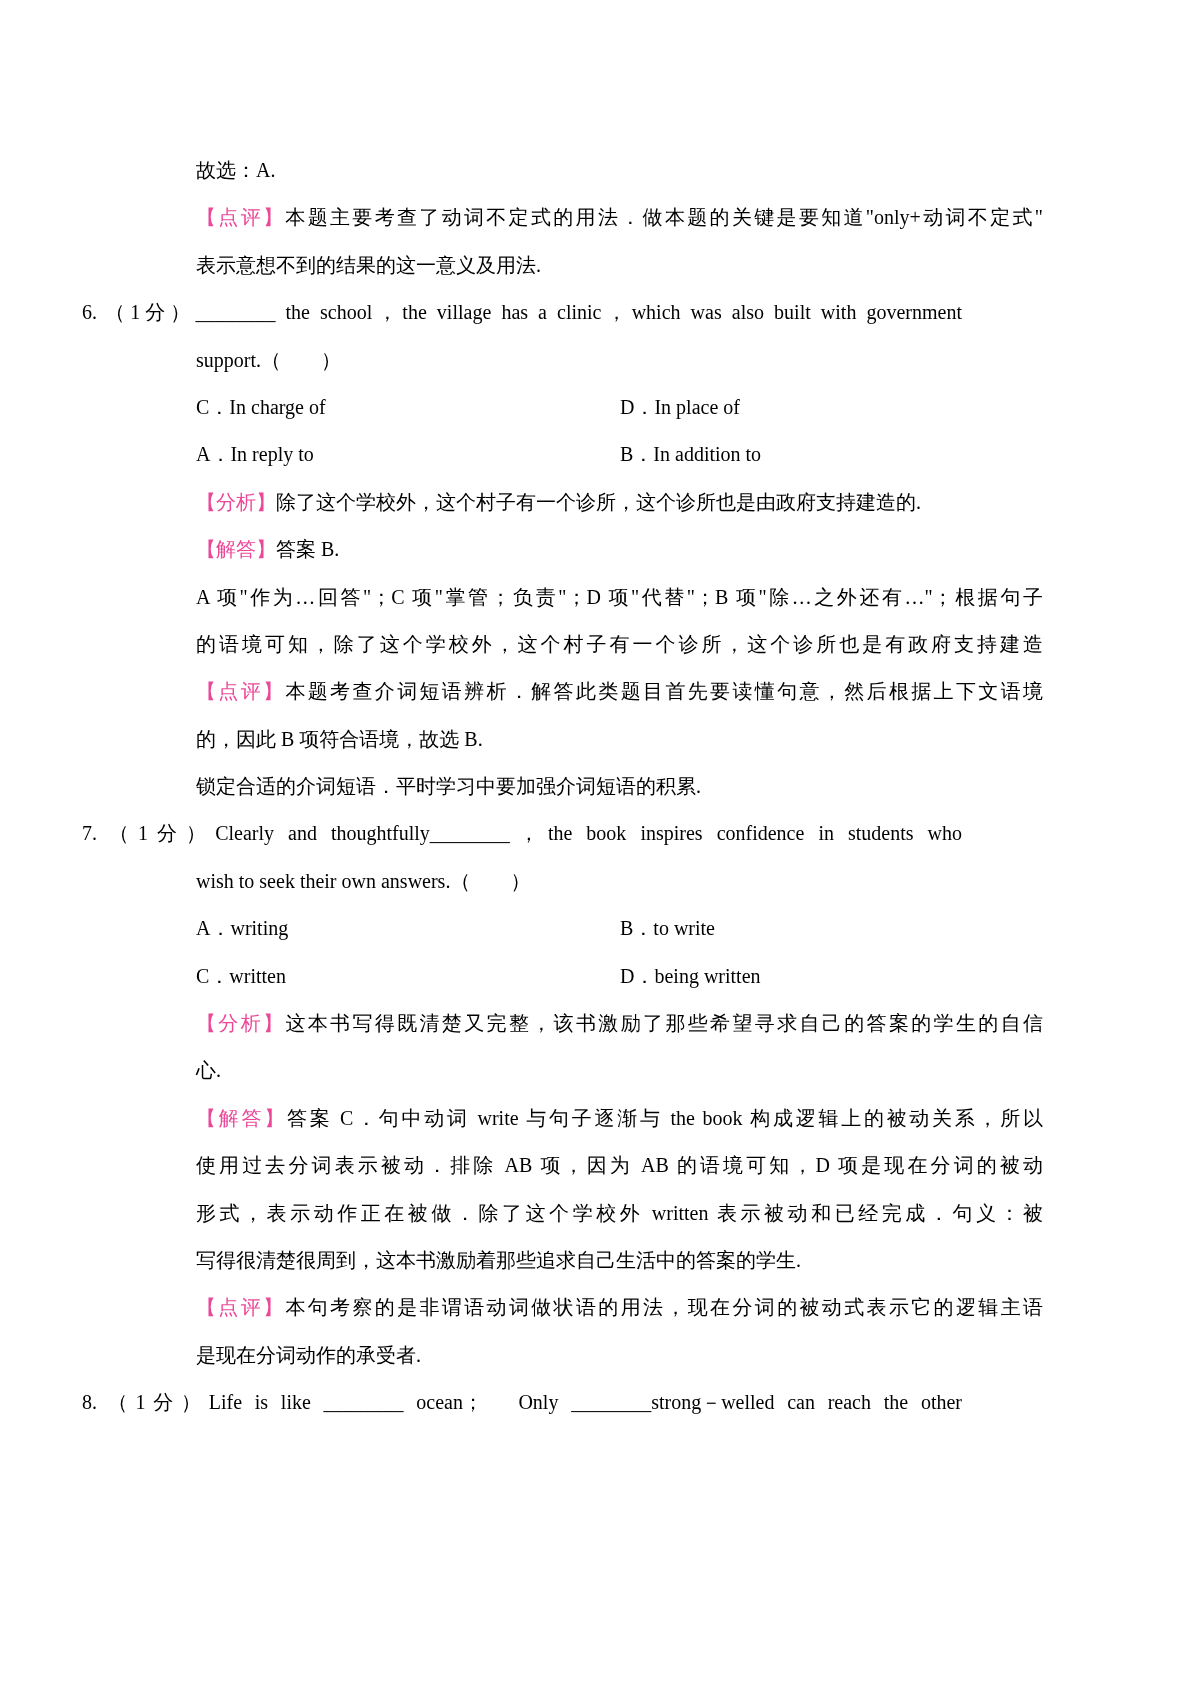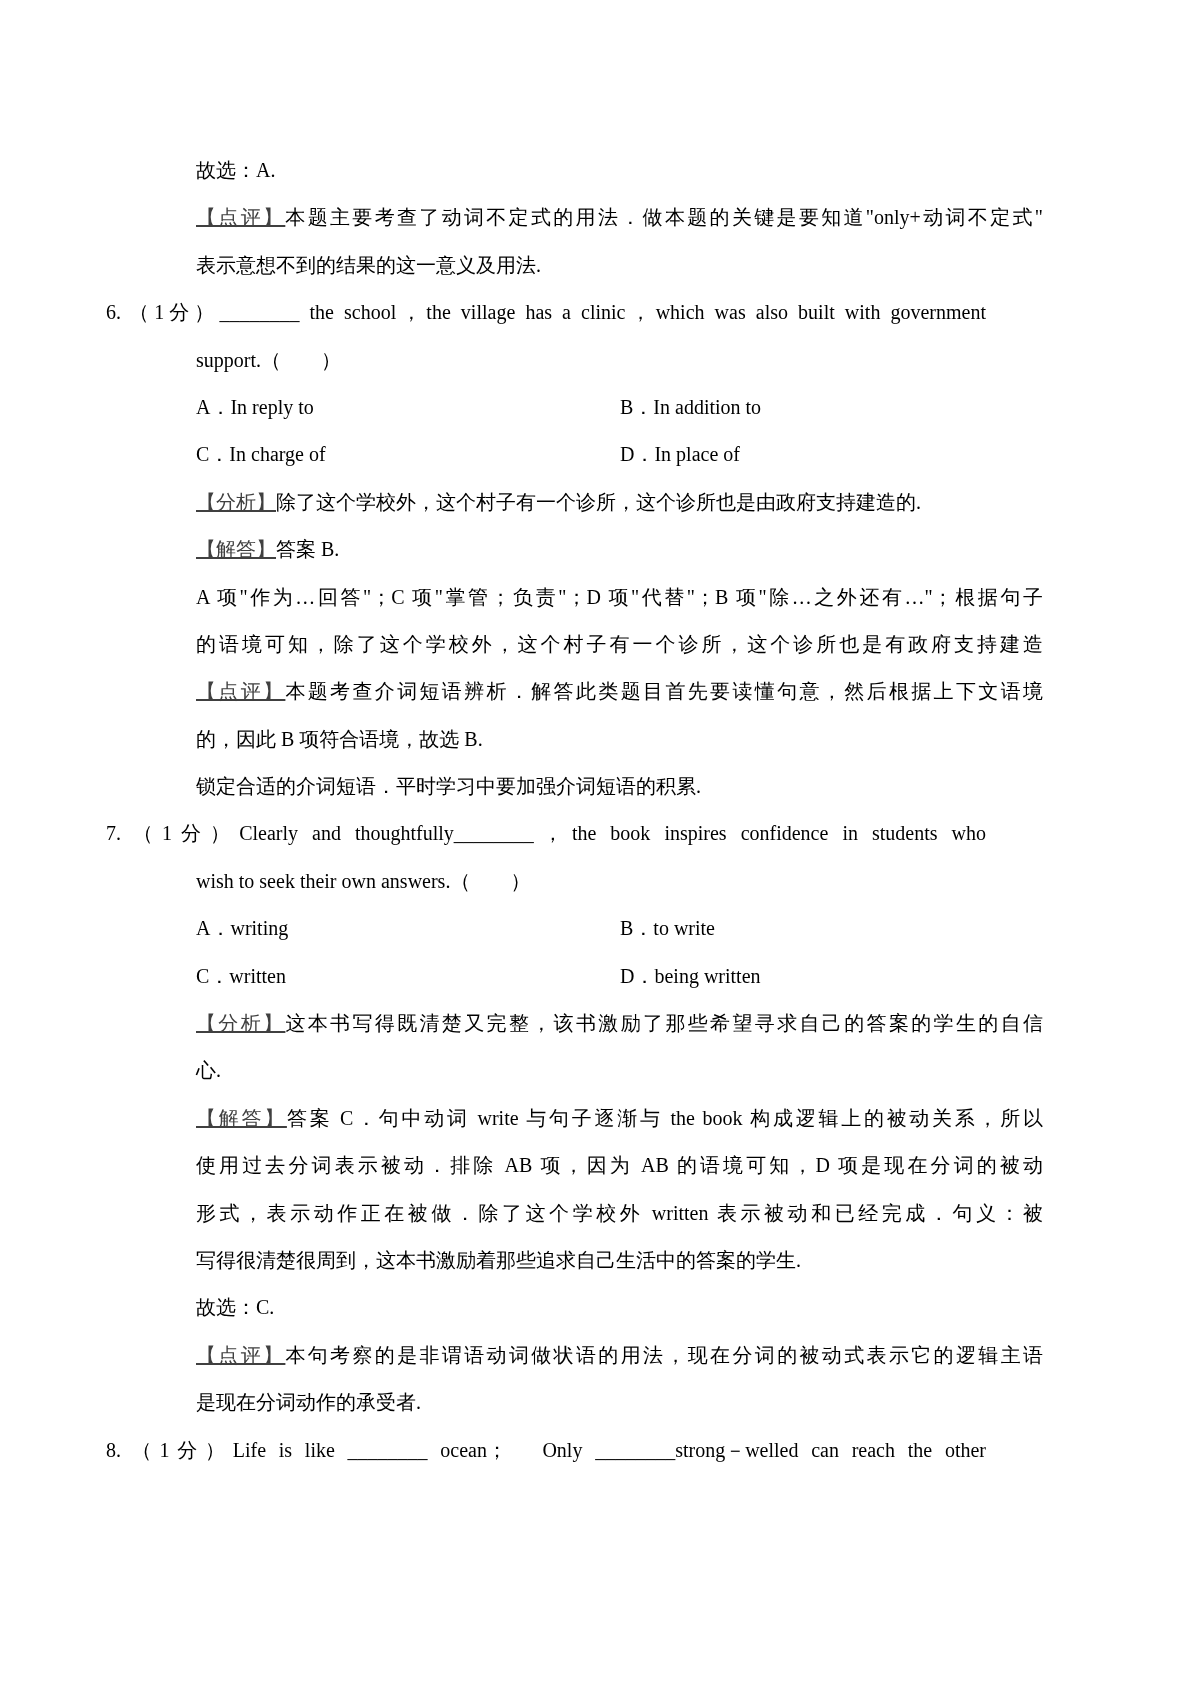--- a/index.html
+++ b/index.html
@@ -23,35 +23,34 @@
     width:1200px;
   }
   .line{
     line-height:47.4px;
     height:47.4px;
     font-size:20px;
     white-space:nowrap;
     padding-left:196px;
   }
   .line.qline{
-    padding-left:106px;
+    padding-left:82px;
   }
   
   .line.fill{
     white-space:normal;
     text-align:justify;
     text-align-last:justify;
     width:847px;
   }
   .line.qline.fill{
     width:880px;
   }
   .blue{
-    color:#404040;
-    text-decoration:underline;
+    color:#ec4899;
   }
   .qnum{
     margin-right:3px;
   }
   .opt1{
     display:inline-block;
     width:424px;
   }
 </style>
 </head>
@@ -63,23 +62,23 @@
     <div class="line"><span>故选：A.</span></div>
 
     <div class="line fill"><span class="blue">【点评】</span><span>本题主要考查了动词不定式的用法．做本题的关键是要知道"only+动词不定式"</span></div>
 
     <div class="line"><span>表示意想不到的结果的这一意义及用法.</span></div>
 
     <div class="line qline fill"><span class="qnum">6.</span><span>（1分）________ the school，the village has a clinic，which was also built with government</span></div>
 
     <div class="line"><span>support.（　　）</span></div>
 
+    <div class="line"><span class="opt1">C．In charge of</span><span class="opt2">D．In place of</span></div>
+
     <div class="line"><span class="opt1">A．In reply to</span><span class="opt2">B．In addition to</span></div>
-
-    <div class="line"><span class="opt1">C．In charge of</span><span class="opt2">D．In place of</span></div>
 
 
     <div class="line"><span class="blue">【分析】</span><span>除了这个学校外，这个村子有一个诊所，这个诊所也是由政府支持建造的.</span></div>
 
     <div class="line"><span class="blue">【解答】</span><span>答案 B.</span></div>
 
     <div class="line fill"><span>A 项"作为…回答"；C 项"掌管；负责"；D 项"代替"；B 项"除…之外还有…"；根据句子</span></div>
 
     <div class="line fill"><span>的语境可知，除了这个学校外，这个村子有一个诊所，这个诊所也是有政府支持建造</span></div>
 
@@ -103,21 +102,20 @@
     <div class="line"><span>心.</span></div>
 
     <div class="line fill"><span class="blue">【解答】</span><span>答案 C．句中动词 write 与句子逐渐与 the book 构成逻辑上的被动关系，所以</span></div>
 
     <div class="line fill"><span>使用过去分词表示被动．排除 AB 项，因为 AB 的语境可知，D 项是现在分词的被动</span></div>
 
     <div class="line fill"><span>形式，表示动作正在被做．除了这个学校外 written 表示被动和已经完成．句义：被</span></div>
 
     <div class="line"><span>写得很清楚很周到，这本书激励着那些追求自己生活中的答案的学生.</span></div>
 
-    <div class="line"><span>故选：C.</span></div>
 
     <div class="line fill"><span class="blue">【点评】</span><span>本句考察的是非谓语动词做状语的用法，现在分词的被动式表示它的逻辑主语</span></div>
 
     <div class="line"><span>是现在分词动作的承受者.</span></div>
 
     <div class="line qline fill"><span class="qnum">8.</span><span>（1分）Life is like ________ ocean；　Only ________strong－welled can reach the other</span></div>
 
   </div>
 </div>
 

